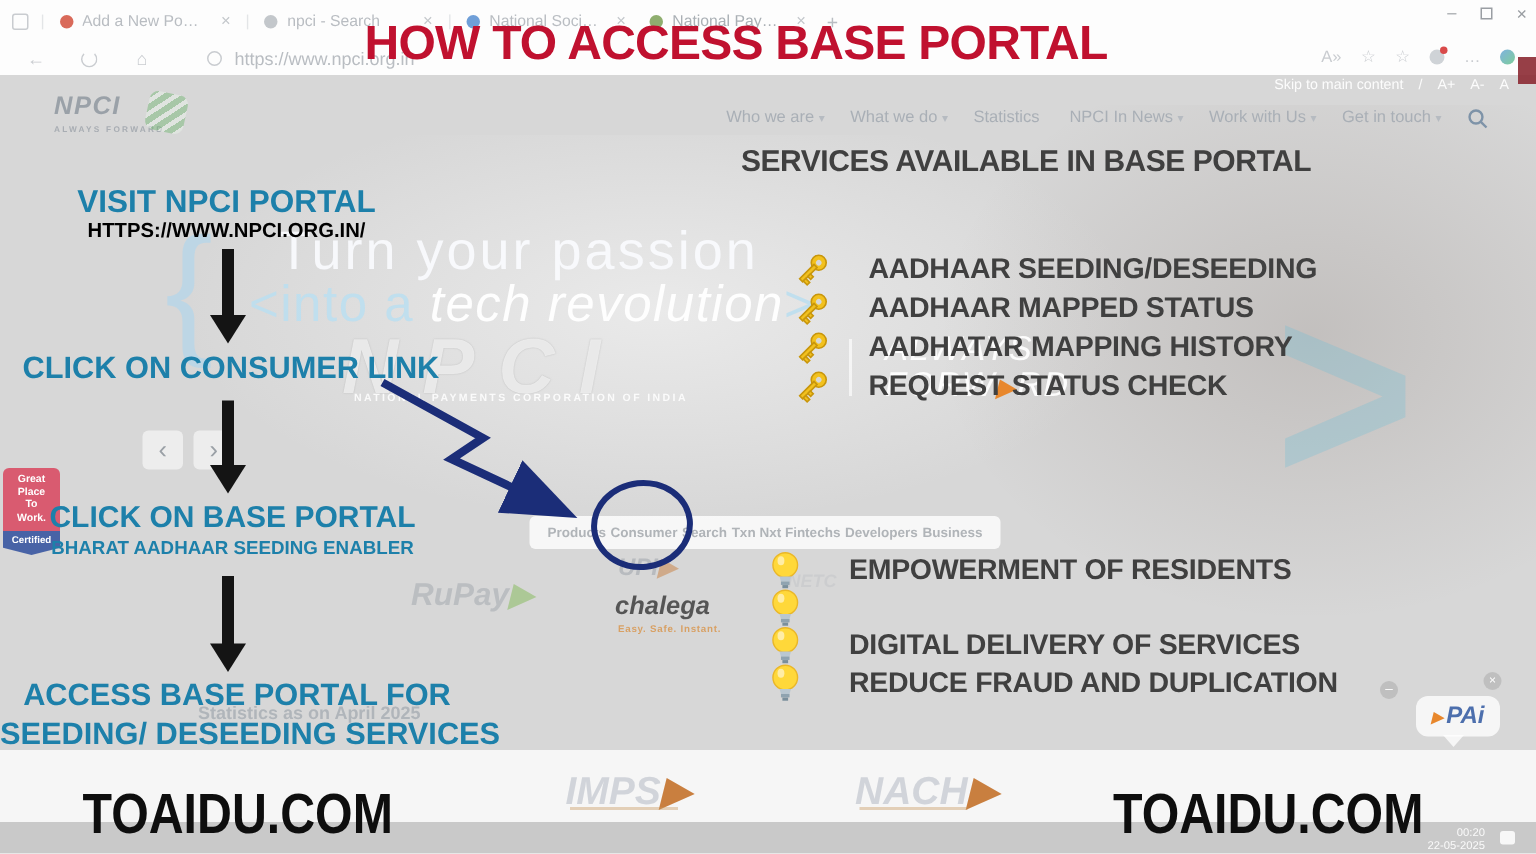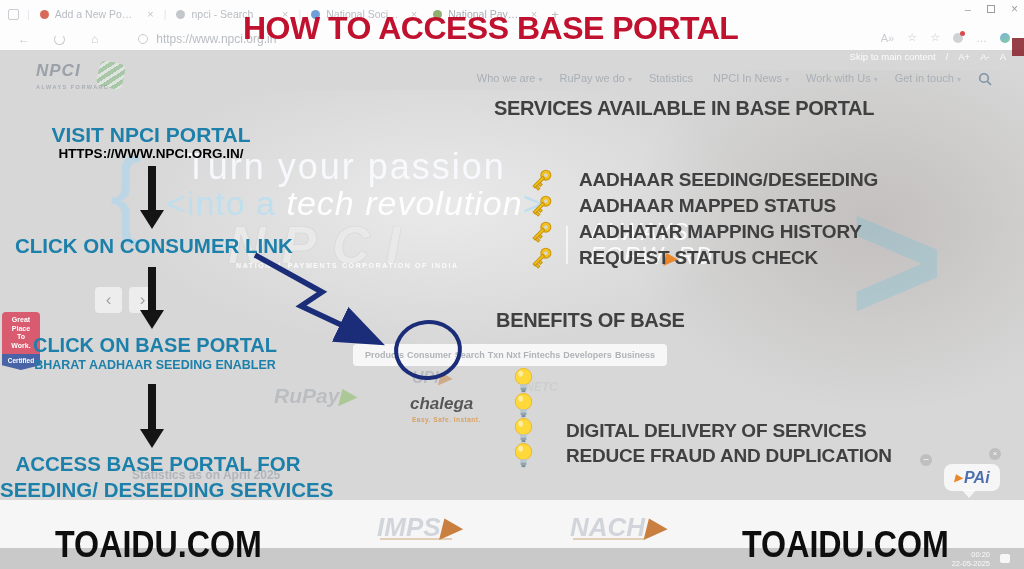--- a/index.html
+++ b/index.html
@@ -158,21 +158,21 @@
     </div>
 
     <div class="npci-logo">
       <span>NPCI</span>
       <small>ALWAYS FORWARD</small>
     </div>
     <div class="green-logo"></div>
 
     <div class="mainnav">
       <span><span>Who we are</span><span class="caret">▾</span></span>
-      <span><span>RuPay we do</span><span class="caret">▾</span></span>
+      <span><span>What we do</span><span class="caret">▾</span></span>
       <span><span>Statistics</span><span class="caret"></span></span>
       <span><span>NPCI In News</span><span class="caret">▾</span></span>
       <span><span>Work with Us</span><span class="caret">▾</span></span>
       <span><span>Get in touch</span><span class="caret">▾</span></span>
       <svg width="14" height="14" viewBox="0 0 14 14">
           <circle cx="6" cy="6" r="4.3" stroke="#7e93a8" fill="none" stroke-width="1.6"></circle>
           <line x1="9.4" y1="9.4" x2="13" y2="13" stroke="#7e93a8" stroke-width="1.6"></line>
         </svg>
     </div>
 
@@ -296,29 +296,29 @@
         <g transform="rotate(-45 12 12)" fill="#f2c11e" stroke="#c8960c" stroke-width="1">
           <circle cx="18.3" cy="12" r="4.6"></circle>
           <circle cx="18.3" cy="12" r="1.7" fill="#d7d7d7" stroke="none"></circle>
           <rect x="3" y="10.7" width="12.5" height="2.6"></rect>
           <rect x="3.6" y="13.2" width="2.2" height="3.4"></rect>
           <rect x="7.6" y="13.2" width="2.2" height="2.5"></rect>
         </g>
       </svg>
     <div class="red-item" style="left:579px;top:247px">REQUEST STATUS CHECK</div>
 
-    <div class="green-head" style="left:496px;top:309px">BENEFITS OF BASE</div>
 
     <svg class="icon-abs" style="left:513px;top:367px" width="21" height="27" viewBox="0 0 22 28">
         <circle cx="11" cy="10" r="8.6" fill="#ffd83a" stroke="#eab728" stroke-width="1"></circle>
         <ellipse cx="8" cy="7" rx="2.4" ry="3.2" fill="rgba(255,255,255,.55)"></ellipse>
         <path d="M7 18 L15 18 L14 21.5 L8 21.5 Z" fill="#b9c7d1"></path>
         <rect x="8" y="21.5" width="6" height="2.4" fill="#8fa3b0"></rect>
         <rect x="9" y="24" width="4" height="2.2" fill="#7a8f9c"></rect>
       </svg>
+    <div class="red-item" style="left:566px;top:370px">EMPOWERMENT OF RESIDENTS</div>
     <svg class="icon-abs" style="left:513px;top:392px" width="21" height="27" viewBox="0 0 22 28">
         <circle cx="11" cy="10" r="8.6" fill="#ffd83a" stroke="#eab728" stroke-width="1"></circle>
         <ellipse cx="8" cy="7" rx="2.4" ry="3.2" fill="rgba(255,255,255,.55)"></ellipse>
         <path d="M7 18 L15 18 L14 21.5 L8 21.5 Z" fill="#b9c7d1"></path>
         <rect x="8" y="21.5" width="6" height="2.4" fill="#8fa3b0"></rect>
         <rect x="9" y="24" width="4" height="2.2" fill="#7a8f9c"></rect>
       </svg>
     <svg class="icon-abs" style="left:513px;top:417px" width="21" height="27" viewBox="0 0 22 28">
         <circle cx="11" cy="10" r="8.6" fill="#ffd83a" stroke="#eab728" stroke-width="1"></circle>
         <ellipse cx="8" cy="7" rx="2.4" ry="3.2" fill="rgba(255,255,255,.55)"></ellipse>

